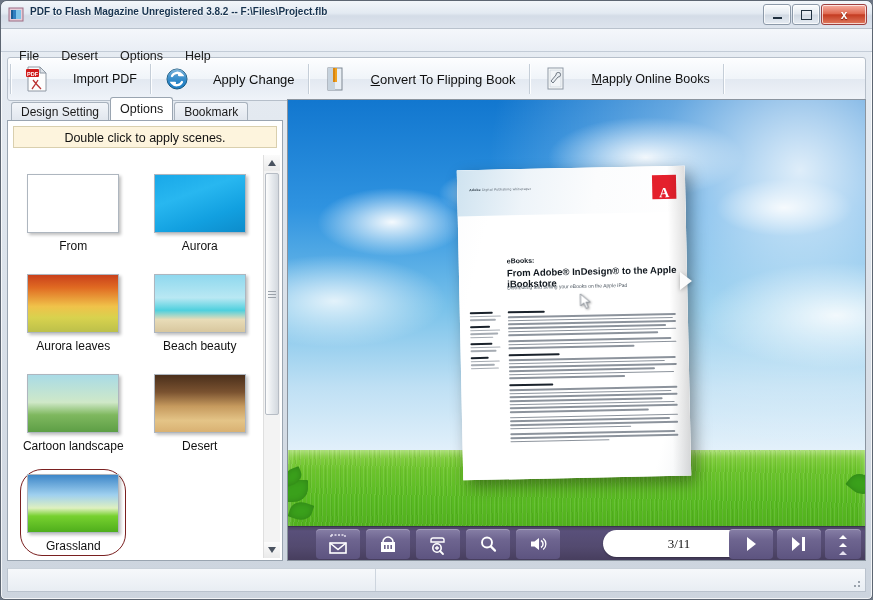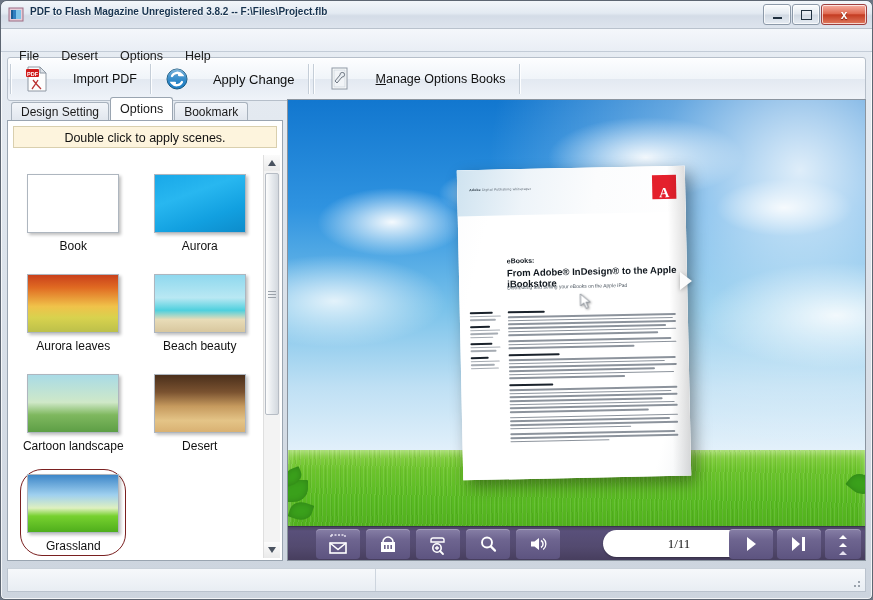--- a/index.html
+++ b/index.html
@@ -352,33 +352,46 @@
           </linearGradient>
             </defs>
           <path d="M8 11 a6 6 0 0 1 10 -1 l-3 0 M18 17 a6 6 0 0 1 -10 1 l3 0" stroke="#fff" stroke-width="2.3" fill="none" stroke-linecap="round"></path>
         </svg>
       </span>
       <span class="tb-label bold">Apply Change</span>
     </div>
 
     <div class="tb-sep"></div>
 
+    <div class="tb-btn">
+      <span class="tb-ico">
+        <svg width="26" height="28" viewBox="0 0 26 28">
+          <rect x="6" y="3" width="14" height="22" fill="#e8eef4" stroke="#7e8893" stroke-width="1"></rect>
+          <rect x="6" y="3" width="7" height="22" fill="#c7d3de"></rect>
+          <rect x="11" y="3" width="4" height="14" fill="#f0a11e"></rect>
+          <rect x="11" y="3" width="2" height="14" fill="#d98610"></rect>
+        </svg>
+      </span>
+      <span class="tb-label bold">
+        <u>C</u><span>onvert To Flipping Book</span>
+      </span>
+    </div>
 
     <div class="tb-sep"></div>
 
     <div class="tb-btn">
       <span class="tb-ico">
         <svg width="26" height="28" viewBox="0 0 26 28">
           <rect x="5" y="3" width="15" height="21" fill="#fbfcfd" stroke="#8e98a3" stroke-width="1"></rect>
           <rect x="7" y="5" width="11" height="17" fill="#f1f4f7" stroke="#c3ccd5" stroke-width=".6"></rect>
           <path d="M10 18 l5 -6 a2.3 2.3 0 1 0 -2 -2 l-5 6 Z" fill="#e8edf2" stroke="#707984" stroke-width="1"></path>
         </svg>
       </span>
       <span class="tb-label">
-        <u>M</u><span>anage Options Books</span>
+        <u>M</u><span>apply Online Books</span>
       </span>
     </div>
 
     <div class="tb-sep"></div>
   </div>
 
   <div class="body-area">
 
     <div class="left-panel">
       <div class="tabs">
@@ -389,21 +402,21 @@
 
       <div class="tab-body">
         <div class="hint">Double click to apply scenes.</div>
 
         <div class="scene-area">
           <div class="scene-grid">
 
             <div class="scene-cell">
               <div class="sel-box">
                 <div class="thumb th-none"></div>
-                <div class="scene-label">Book</div>
+                <div class="scene-label">From</div>
               </div>
             </div>
 
             <div class="scene-cell">
               <div class="sel-box">
                 <div class="thumb th-aurora"></div>
                 <div class="scene-label">Aurora</div>
               </div>
             </div>
 
@@ -583,21 +596,21 @@
           </svg>
         </div>
         <div class="fbtn">
           <svg width="26" height="24" viewBox="0 0 26 24">
             <path d="M6 9.5 h3.5 L14 6 v12 L9.5 14.5 H6 Z" fill="#fff"></path>
             <path d="M16 8.5 a4 4 0 0 1 0 7" fill="none" stroke="#fff" stroke-width="1.5"></path>
             <path d="M18.2 6.5 a7 7 0 0 1 0 11" fill="none" stroke="#fff" stroke-width="1.3"></path>
           </svg>
         </div>
 
-        <div class="pagepill">1/11</div>
+        <div class="pagepill">3/11</div>
 
         <div class="fbtn nav nav1">
           <svg width="22" height="22" viewBox="0 0 22 22">
             <path d="M7 4 L16 11 L7 18 Z" fill="#fff"></path>
           </svg>
         </div>
         <div class="fbtn nav nav2">
           <svg width="22" height="22" viewBox="0 0 22 22">
             <path d="M4 4 L12 11 L4 18 Z" fill="#fff"></path>
             <rect x="14" y="4" width="3" height="14" fill="#fff"></rect>

